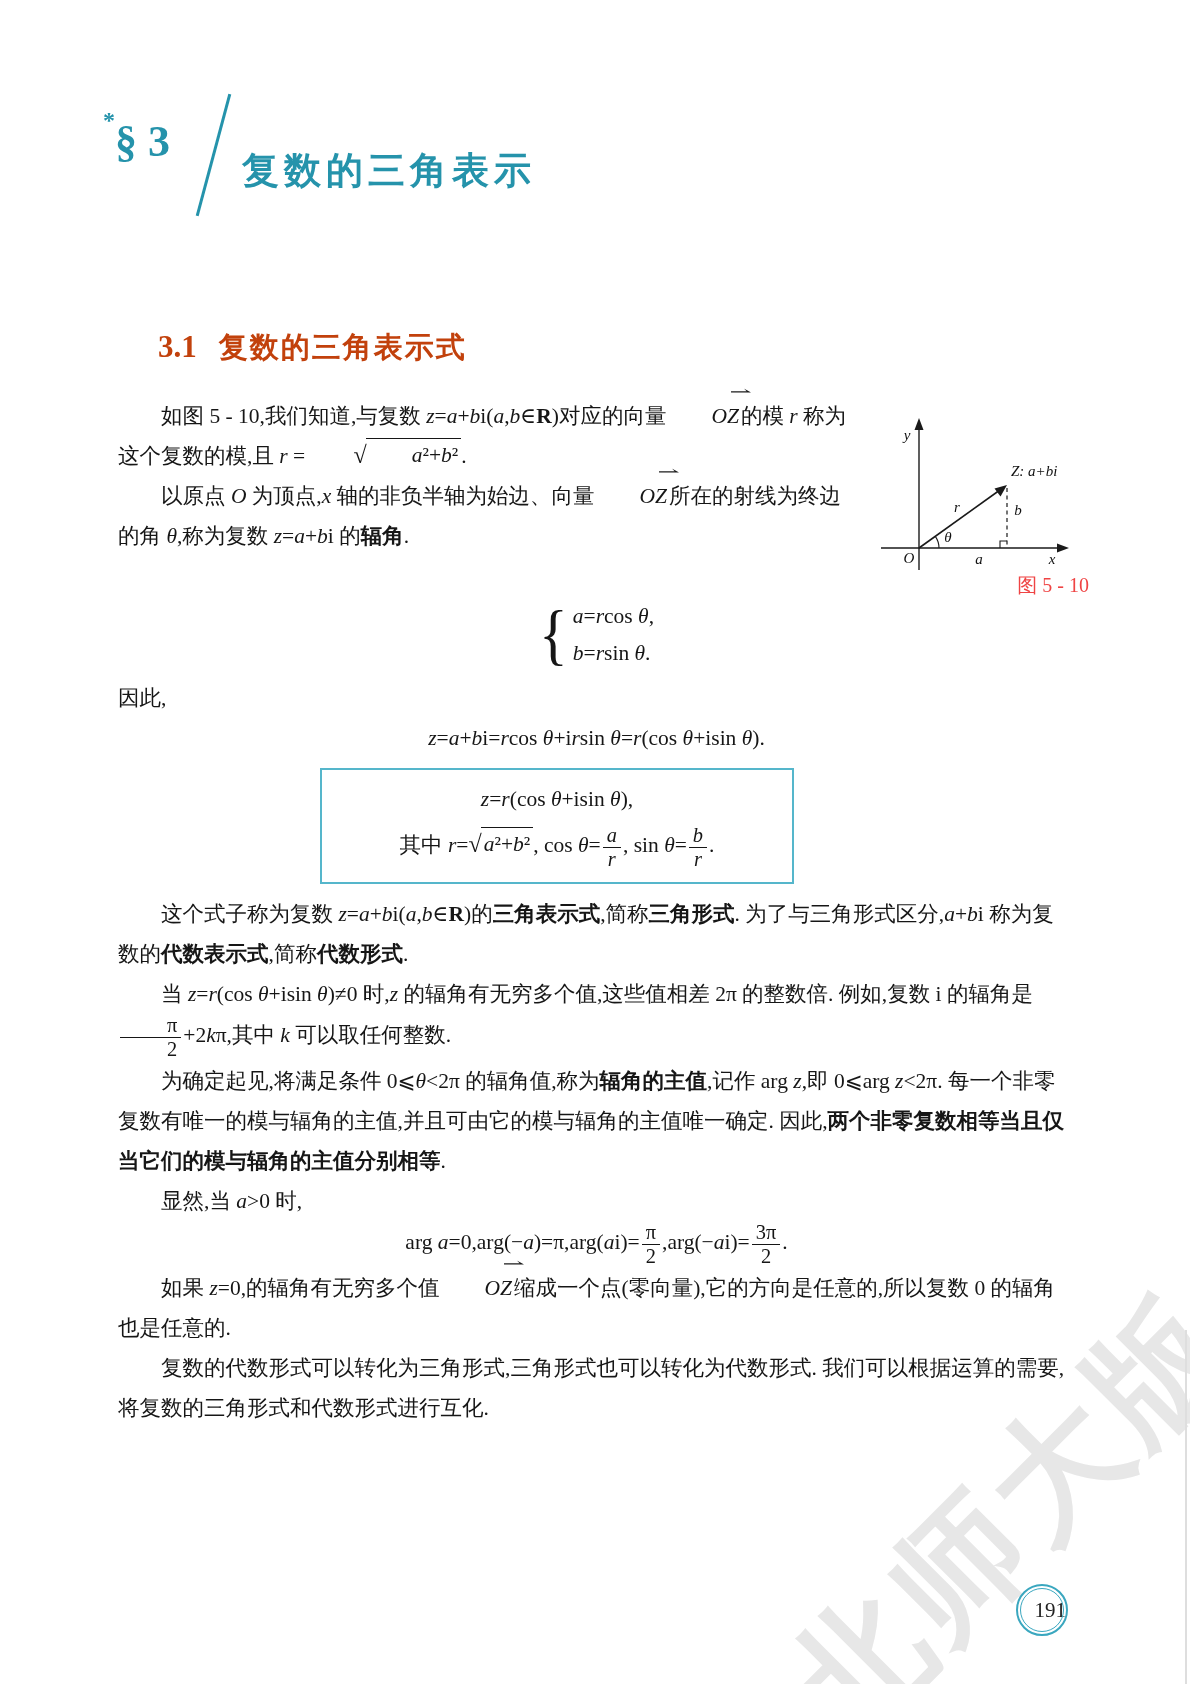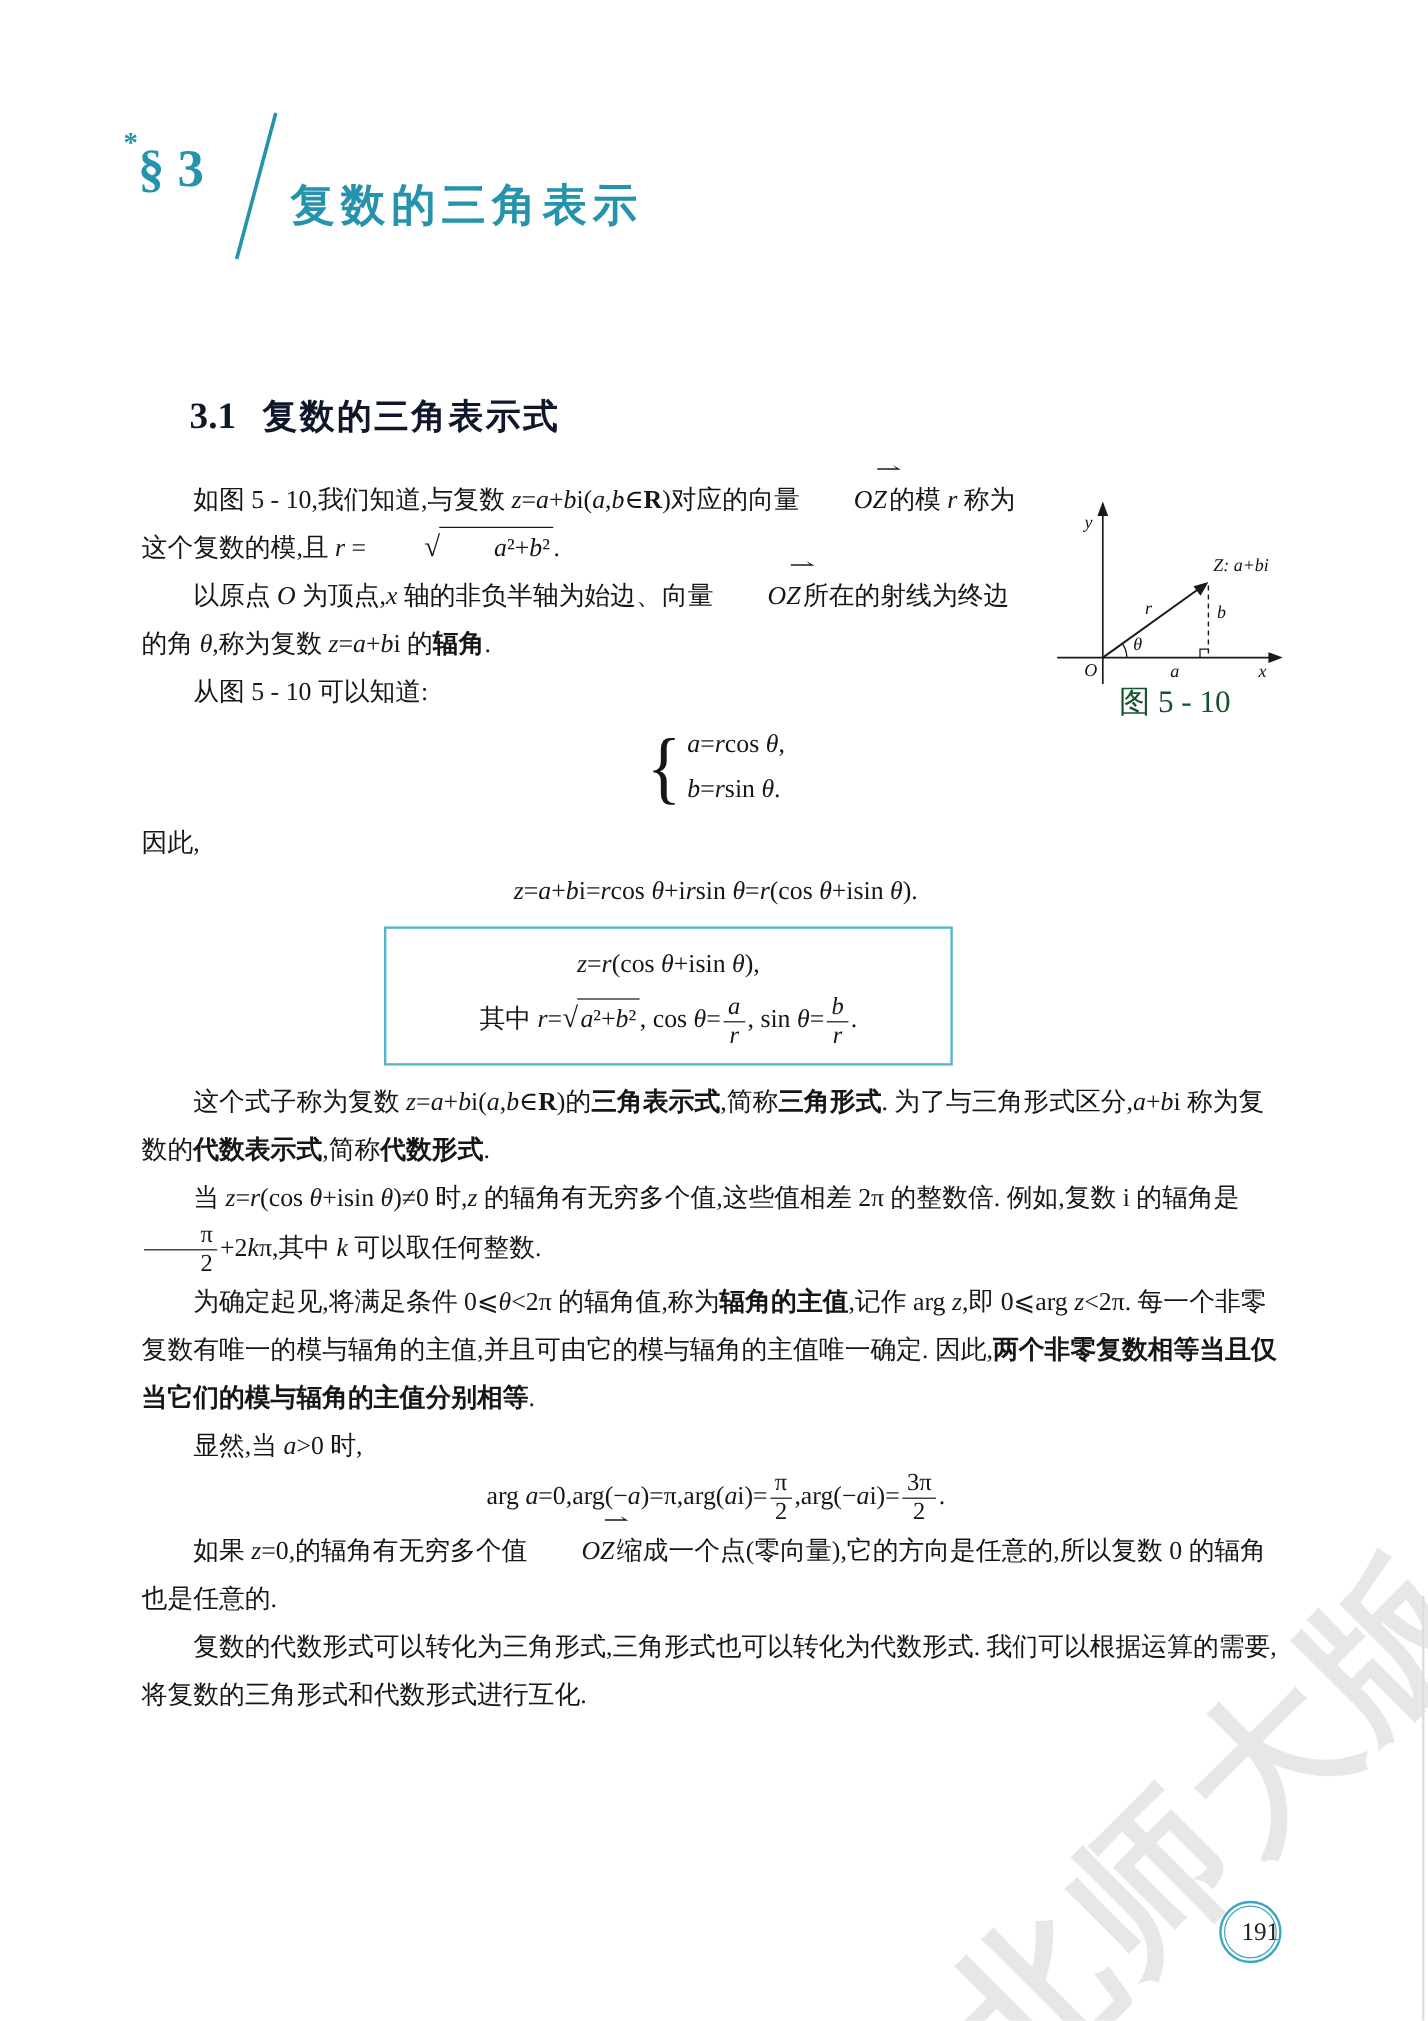--- a/index.html
+++ b/index.html
@@ -20,21 +20,21 @@
   .chap{position:absolute;left:103px;top:108px;z-index:2}
   .star-sec{color:#2593ab;font-weight:bold;font-size:44px;line-height:1}
   .star-sec sup{font-size:24px;vertical-align:28px}
   .slash{position:absolute;left:212px;top:92px;width:3px;height:126px;background:#2593ab;transform:rotate(15deg);z-index:2}
   .chap-title{
     position:absolute;left:242px;top:146px;z-index:2;
     color:#2593ab;font-weight:bold;font-size:37px;letter-spacing:5px;
     font-family:"Liberation Sans","DejaVu Sans",sans-serif;
   }
   
-  .sec-head{position:absolute;left:158px;top:328px;z-index:2;color:#0f172a;font-weight:bold}
+  .sec-head{position:absolute;left:158px;top:328px;z-index:2;color:#c2410c;font-weight:bold}
   .sec-num{font-size:31px;font-family:"Liberation Serif","DejaVu Serif",serif;margin-right:22px}
   .sec-title{font-size:29px;letter-spacing:2px;font-family:"Liberation Sans","DejaVu Sans",sans-serif}
   
   .content{position:absolute;left:118px;top:396px;width:957px;z-index:1;font-size:21.5px;line-height:40px}
   .p{text-indent:2em;margin:0}
   .p.ni{text-indent:0}
   .ctr{text-align:center;margin:0 0}
   .cases{display:flex;justify-content:center;align-items:center;clear:both;margin:6px 0;line-height:37px}
   .cases .brace{font-size:60px;font-weight:normal;line-height:60px;margin-right:5px;transform:scaleY(1.12)}
   .box{clear:both;width:470px;margin:10px 0 10px 202px;border:2px solid #55b6cb;text-align:center;padding:6px 0 12px}
@@ -48,21 +48,21 @@
   .vec::after{content:"⇀";position:absolute;left:50%;top:-0.78em;transform:translateX(-50%) scaleX(1.7);font-size:0.72em;font-style:normal;line-height:1}
   .frac{display:inline-flex;flex-direction:column;vertical-align:middle;text-align:center;line-height:1.12;font-size:0.95em;padding:0 2px}
   .frac .num{border-bottom:1.5px solid currentColor;padding:0 4px}
   .frac .den{padding:0 4px}
   .sqrt{display:inline-flex;align-items:flex-start}
   .sqrt::before{content:"√";margin-right:-1px;font-size:1.12em;line-height:1.45}
   .sqrt .radicand{border-top:1.4px solid currentColor;padding:0 3px;line-height:1.5}
   
   .fig{float:right;width:220px;margin:2px -14px 4px 14px}
   .fig svg{display:block}
-  .figcap{text-align:center;color:#14532d;font-size:26px;line-height:26px;margin-top:2px;font-style:normal}
+  .figcap{text-align:right;color:#ef4444;font-size:20px;line-height:26px;margin-top:2px;font-style:normal}
   .fig text{font-size:15px;font-style:italic;fill:#111;font-family:"Liberation Serif","DejaVu Serif",serif}
   
   .pgn{
     position:absolute;left:1016px;top:1584px;width:52px;height:52px;box-sizing:border-box;
     border:2px solid #3aa7bf;border-radius:50%;display:flex;align-items:center;justify-content:flex-end;z-index:2;
   }
   .pgn::before{content:"";position:absolute;inset:2px;border:1px solid #3aa7bf;border-radius:50%}
   .pgn span{font-size:21px;color:#222}
 </style>
 </head>
@@ -107,21 +107,20 @@
       <text x="149" y="117" text-anchor="middle">b</text>
       <text x="110" y="166" text-anchor="middle">a</text>
     </svg>
     <figcaption class="figcap">图 5 - 10</figcaption>
   </figure>
   <div id="blocks">
       <div class="p"><span class="rn">如图 5 - 10,我们知道,与复数 </span><span class="it">z</span><span class="rn">=</span><span class="it">a</span><span class="rn">+</span><span class="it">b</span><span class="rn">i(</span><span class="it">a</span><span class="rn">,</span><span class="it">b</span><span class="rn">∈</span><span class="brm">R</span><span class="rn">)对应的向量</span><span class="vec">OZ</span><span class="rn">的模 </span><span class="it">r</span><span class="rn"> 称为这个复数的模,且 </span><span class="it">r</span><span class="rn"> = </span><span class="sqrt">
           <span class="radicand"><span class="it">a</span><span class="rn">²+</span><span class="it">b</span><span class="rn">²</span></span>
         </span><span class="rn">.</span></div>
       <div class="p"><span class="rn">以原点 </span><span class="it">O</span><span class="rn"> 为顶点,</span><span class="it">x</span><span class="rn"> 轴的非负半轴为始边、向量</span><span class="vec">OZ</span><span class="rn">所在的射线为终边的角 </span><span class="it">θ</span><span class="rn">,称为复数 </span><span class="it">z</span><span class="rn">=</span><span class="it">a</span><span class="rn">+</span><span class="it">b</span><span class="rn">i 的</span><span class="bd">辐角</span><span class="rn">.</span></div>
-      <div class="p"><span class="rn">从图 5 - 10 可以知道:</span></div>
       <div class="cases">
         <span class="brace">{</span>
         <div>
           <div><span class="it">a</span><span class="rn">=</span><span class="it">r</span><span class="rn">cos </span><span class="it">θ</span><span class="rn">,</span></div>
           <div><span class="it">b</span><span class="rn">=</span><span class="it">r</span><span class="rn">sin </span><span class="it">θ</span><span class="rn">.</span></div>
         </div>
       </div>
       <div class="p ni"><span class="rn">因此,</span></div>
       <div class="ctr"><span class="it">z</span><span class="rn">=</span><span class="it">a</span><span class="rn">+</span><span class="it">b</span><span class="rn">i=</span><span class="it">r</span><span class="rn">cos </span><span class="it">θ</span><span class="rn">+i</span><span class="it">r</span><span class="rn">sin </span><span class="it">θ</span><span class="rn">=</span><span class="it">r</span><span class="rn">(cos </span><span class="it">θ</span><span class="rn">+isin </span><span class="it">θ</span><span class="rn">).</span></div>
       <div class="box">

